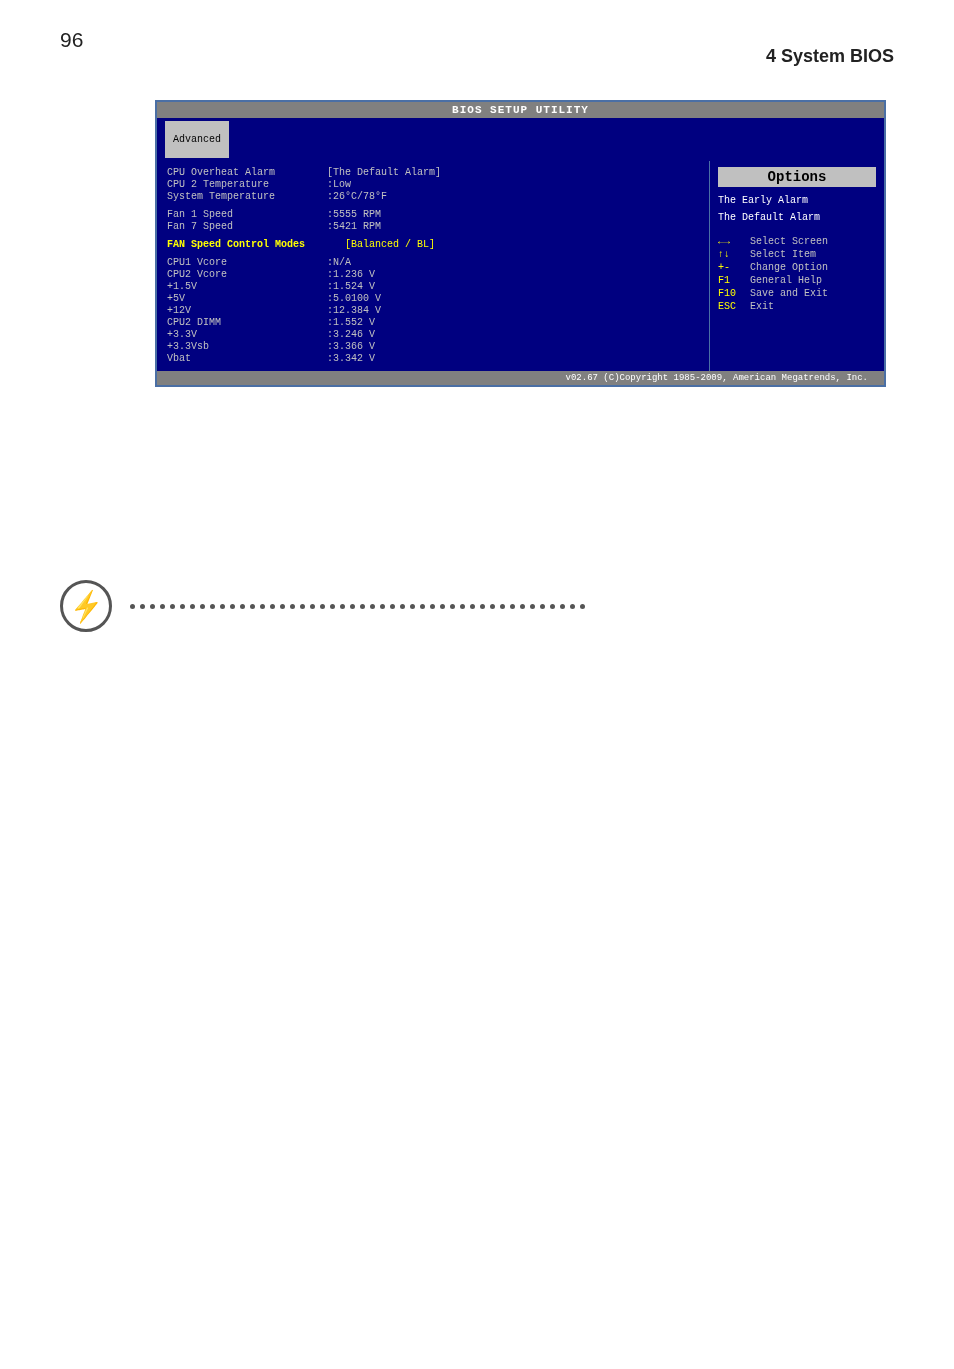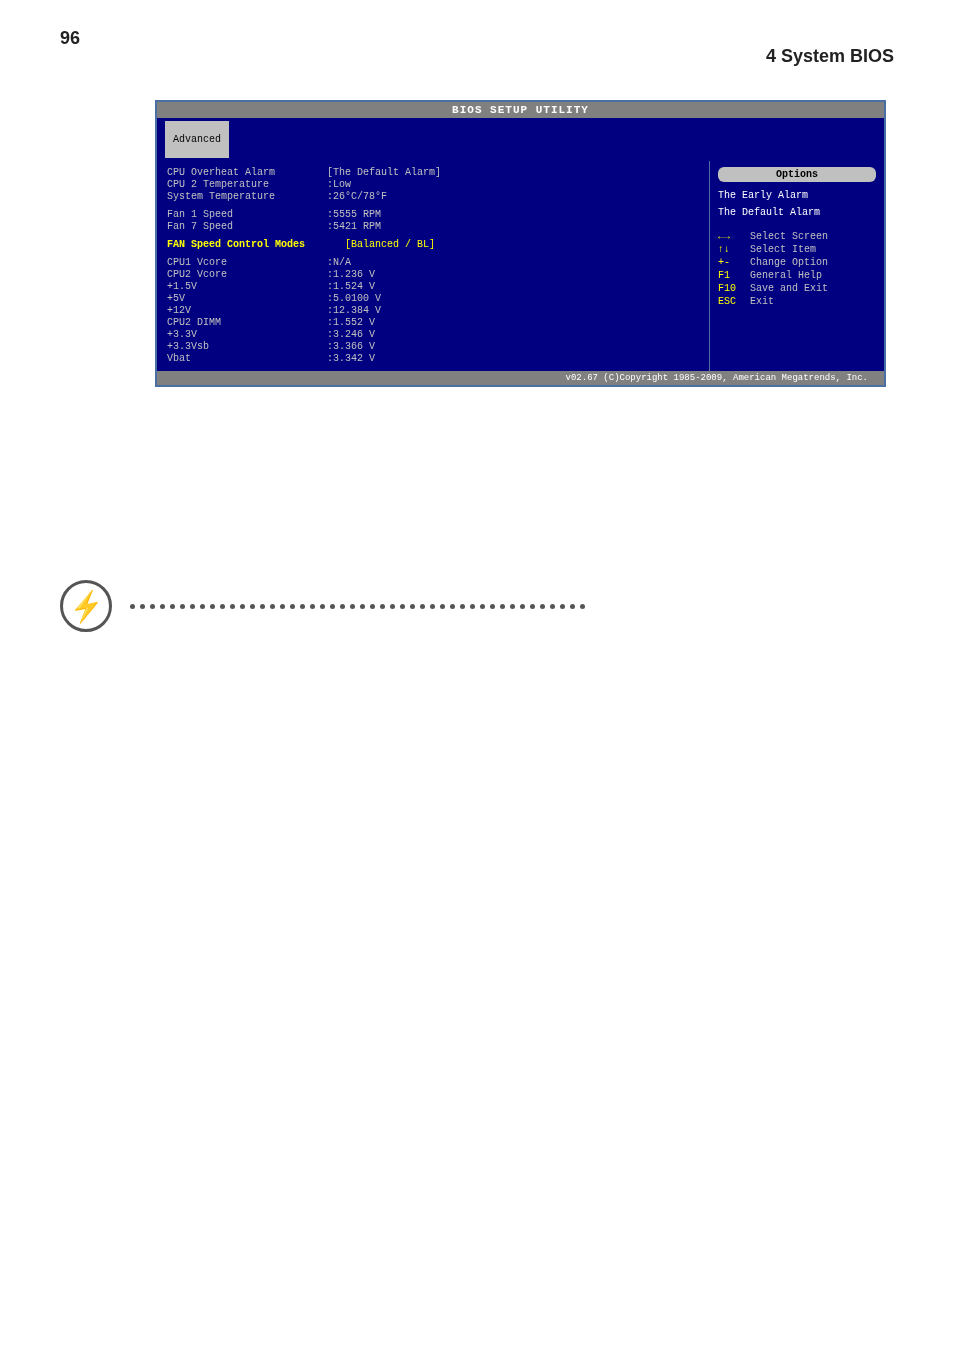--- a/index.html
+++ b/index.html
@@ -8,22 +8,22 @@
       min-height: 1369px;
       background: #ffffff;
       font-family: Arial, sans-serif;
       position: relative;
     }
 
     .page-number {
       position: absolute;
       top: 28px;
       left: 60px;
-      font-size: 18px;
-      font-weight: bold;
+      font-size: 21px;
+      font-weight: normal;
       color: #222;
     }
 
     .chapter-title {
       position: absolute;
       top: 46px;
       right: 60px;
       font-size: 18px;
       font-weight: bold;
       color: #222;
@@ -89,25 +89,24 @@
       font-weight: bold;
       padding: 2px 4px;
       margin-bottom: 6px;
       border-bottom: 1px solid #c0c0c0;
     }
 
     .options-box {
       background: #c0c0c0;
       color: #000000;
       text-align: center;
-      font-size: 10px;
+      font-size: 14px;
       font-weight: bold;
       padding: 2px 6px;
       margin-bottom: 6px;
-      border-radius: 6px;
     }
 
     .bios-row {
       display: flex;
       margin-bottom: 1px;
       font-size: 10px;
     }
 
     .bios-row-label {
       color: #c0c0c0;

